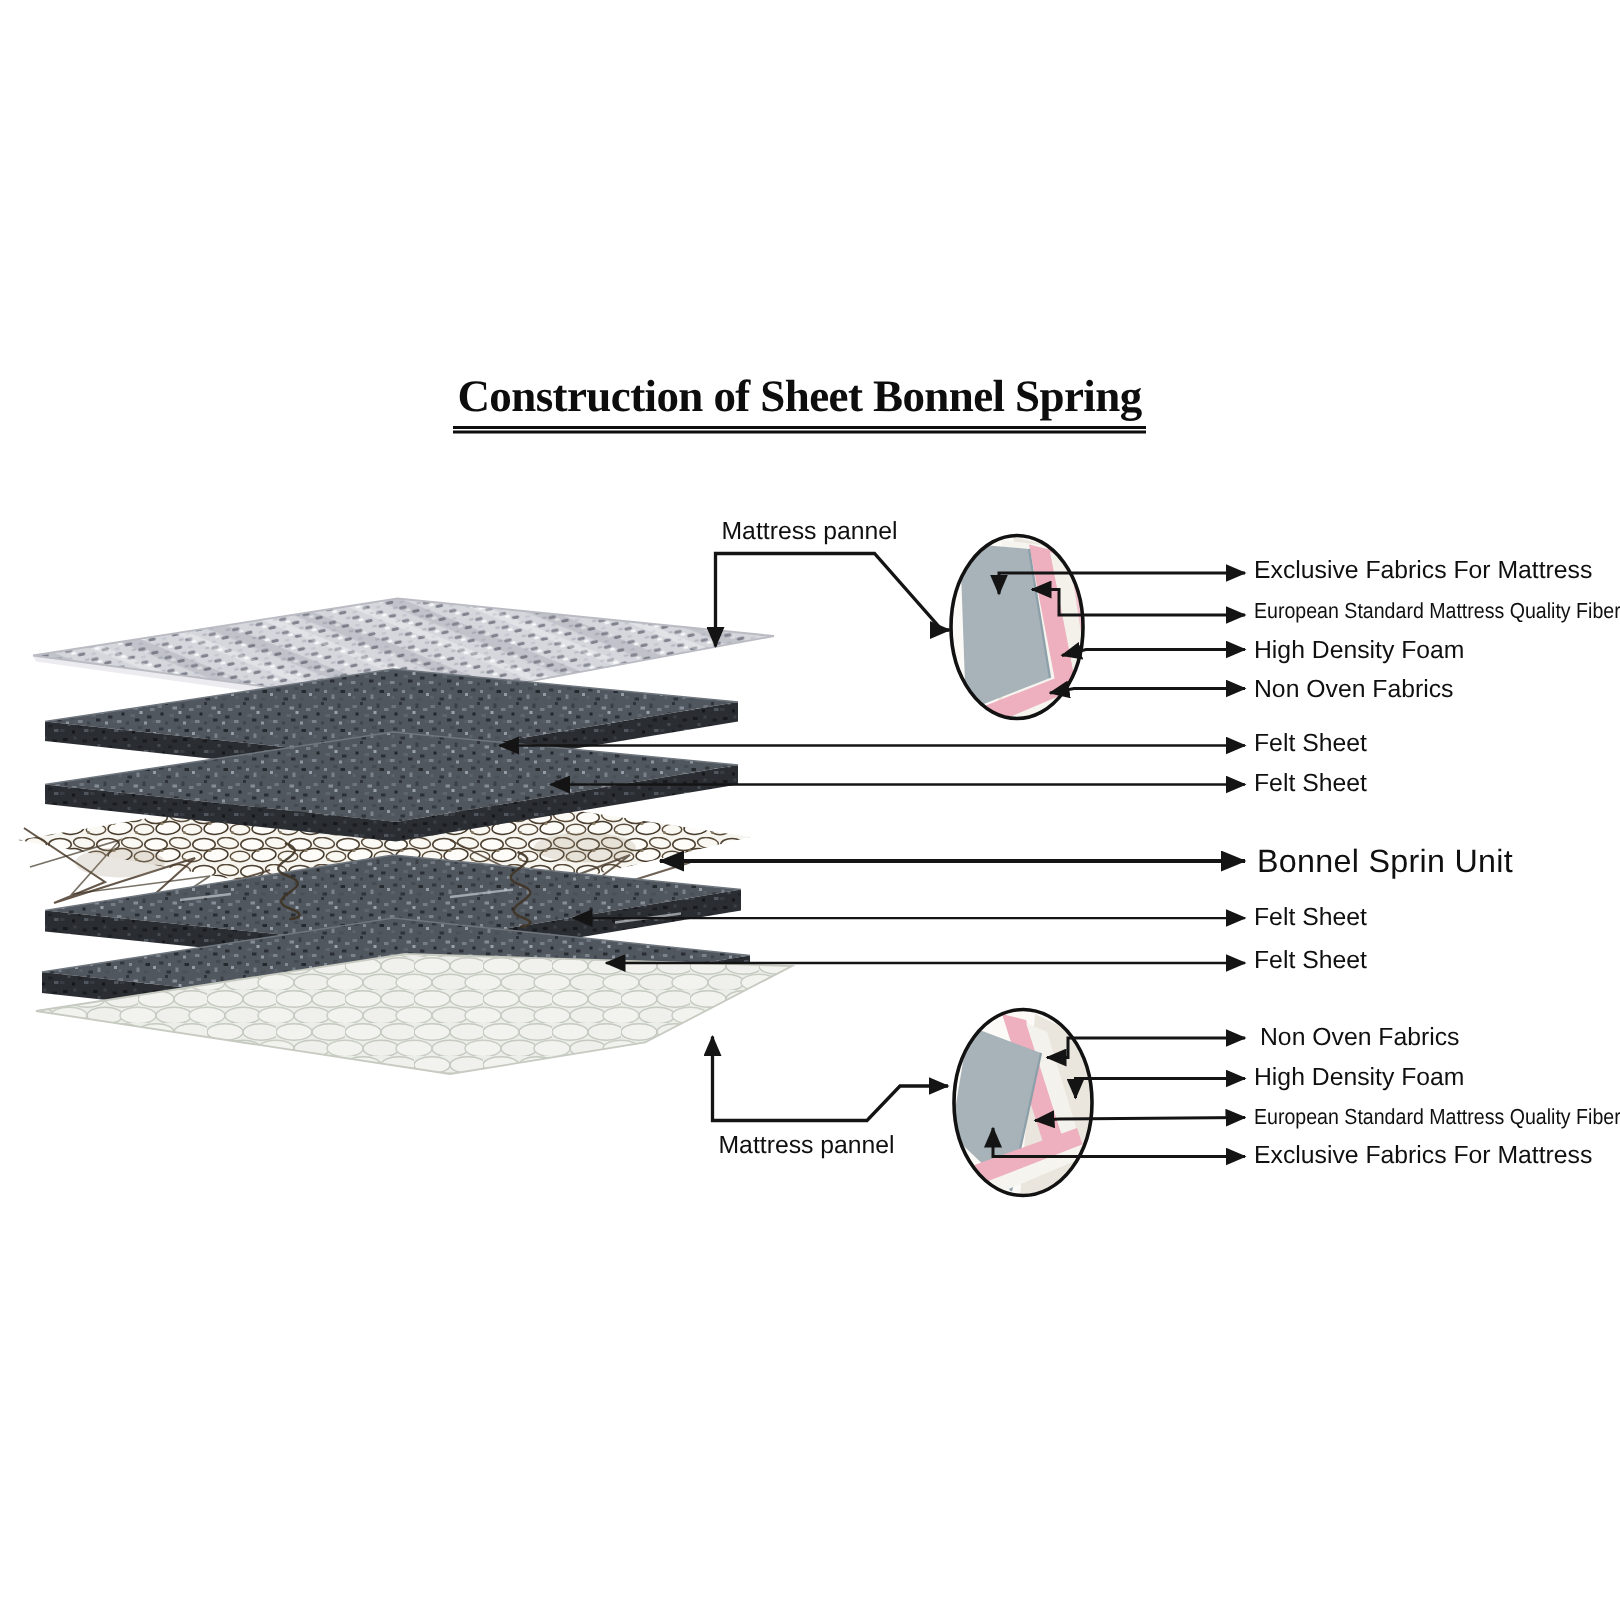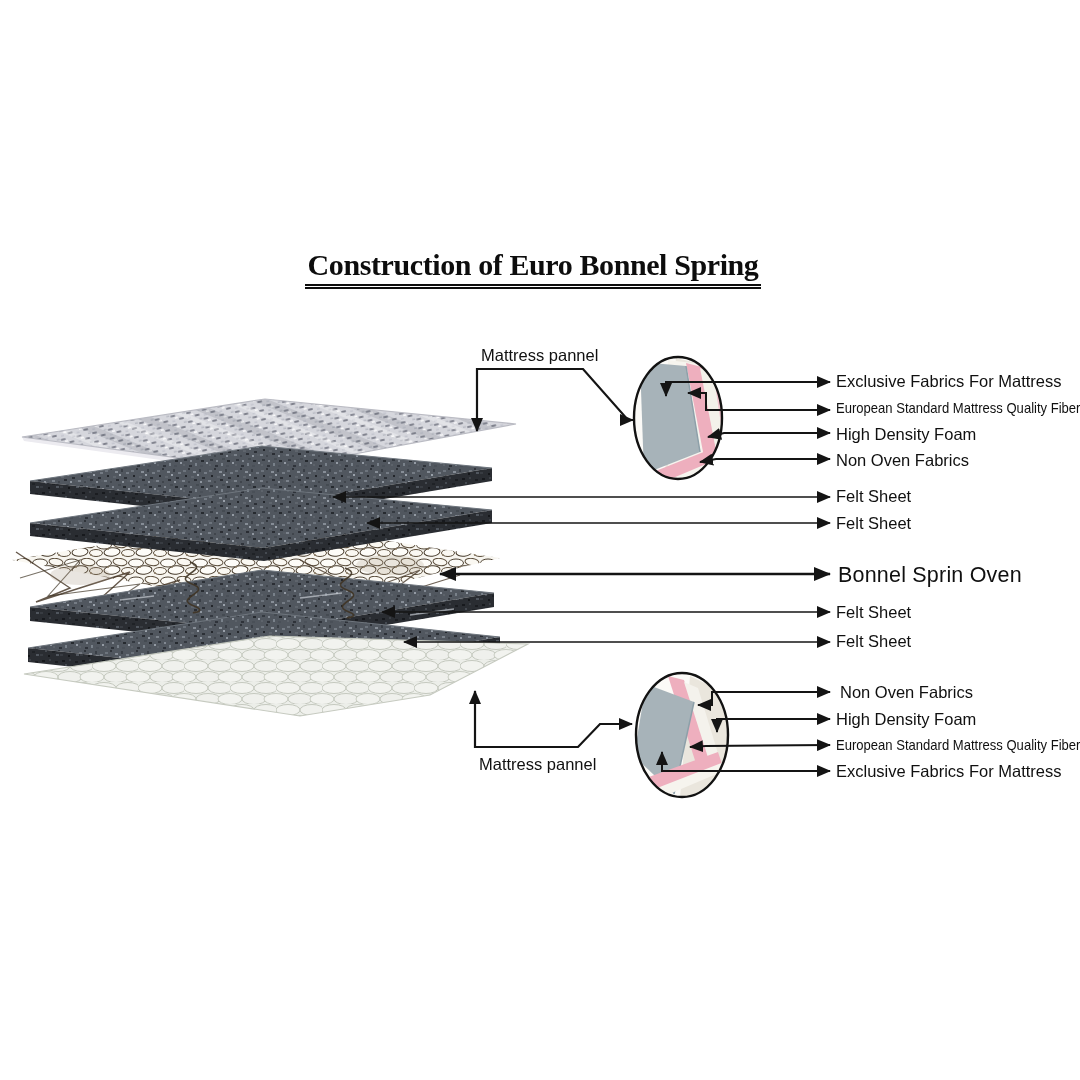--- a/index.html
+++ b/index.html
@@ -223,34 +223,34 @@
       <path d="M708,437 L724,433 L830,433" marker-start="url(#ah)" marker-end="url(#ah)"></path>
       <path d="M700,462 L716,459 L830,459" marker-start="url(#ah)" marker-end="url(#ah)"></path>
       <path d="M698,705 L712,705 L712,692 L830,692" marker-start="url(#ah)" marker-end="url(#ah)"></path>
       <path d="M717,732 L717,719 L830,719" marker-start="url(#ah)" marker-end="url(#ah)"></path>
       <path d="M690,747 L706,746 L830,745" marker-start="url(#ah)" marker-end="url(#ah)"></path>
       <path d="M662,752 L662,771 L830,771" marker-start="url(#ah)" marker-end="url(#ah)"></path>
     </g>
   </svg>
 
   <div class="title">
-    <span class="underline">Construction of Euro Bonnel Spring</span>
+    <span class="underline">Construction of Sheet Bonnel Spring</span>
   </div>
 
   <div class="lbl" style="left:481px;top:355px;">Mattress pannel</div>
   <div class="lbl" style="left:479px;top:764px;">Mattress pannel</div>
 
   <div class="lbl" style="left:836px;top:381px;">Exclusive Fabrics For Mattress</div>
   <div class="lbl lbl-cond" style="left:836px;top:408px;">European Standard Mattress Quality Fiber</div>
   <div class="lbl" style="left:836px;top:434px;">High Density Foam</div>
   <div class="lbl" style="left:836px;top:460px;">Non Oven Fabrics</div>
 
   <div class="lbl" style="left:836px;top:496px;">Felt Sheet</div>
   <div class="lbl" style="left:836px;top:523px;">Felt Sheet</div>
-  <div class="lbl lbl-big" style="left:838px;top:575px;">Bonnel Sprin Oven</div>
+  <div class="lbl lbl-big" style="left:838px;top:575px;">Bonnel Sprin Unit</div>
   <div class="lbl" style="left:836px;top:612px;">Felt Sheet</div>
   <div class="lbl" style="left:836px;top:641px;">Felt Sheet</div>
 
   <div class="lbl" style="left:840px;top:692px;">Non Oven Fabrics</div>
   <div class="lbl" style="left:836px;top:719px;">High Density Foam</div>
   <div class="lbl lbl-cond" style="left:836px;top:745px;">European Standard Mattress Quality Fiber</div>
   <div class="lbl" style="left:836px;top:771px;">Exclusive Fabrics For Mattress</div>
 
 </div>
 

